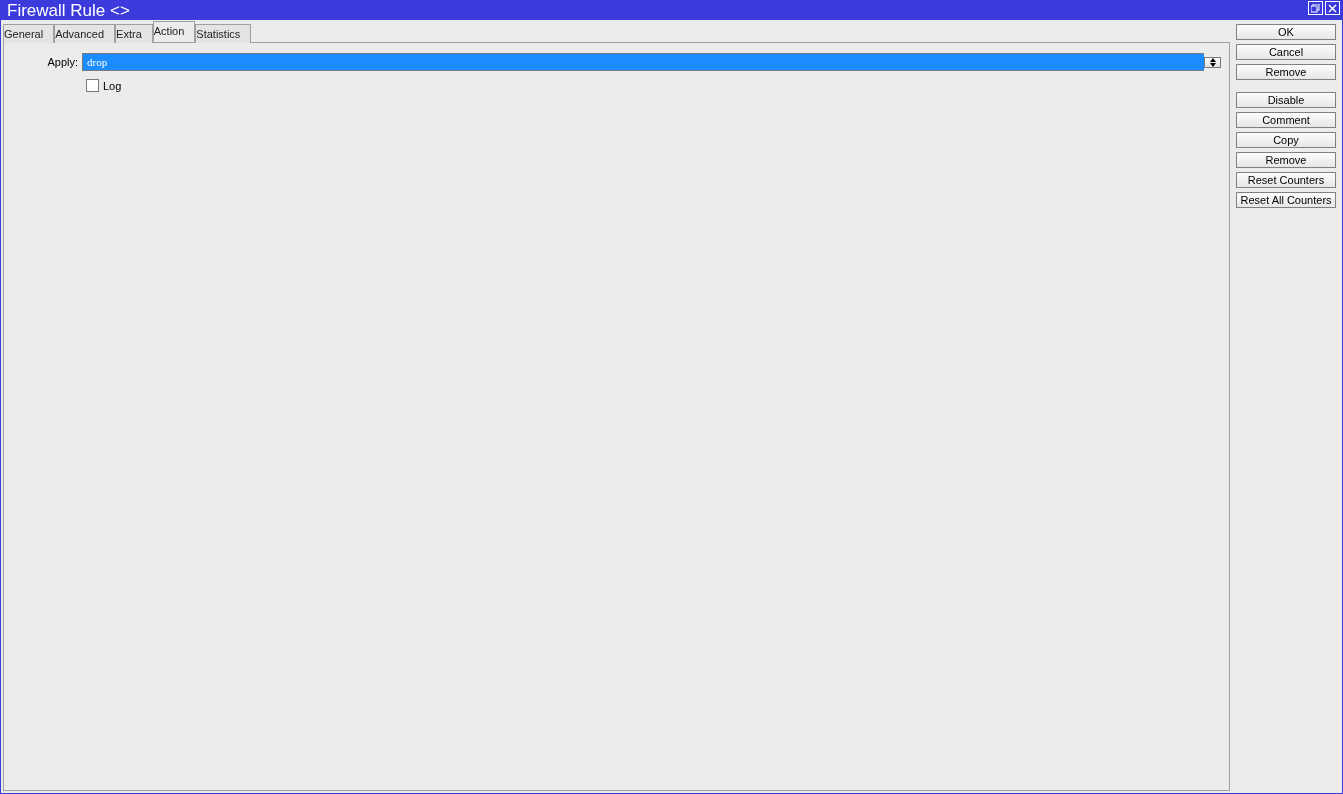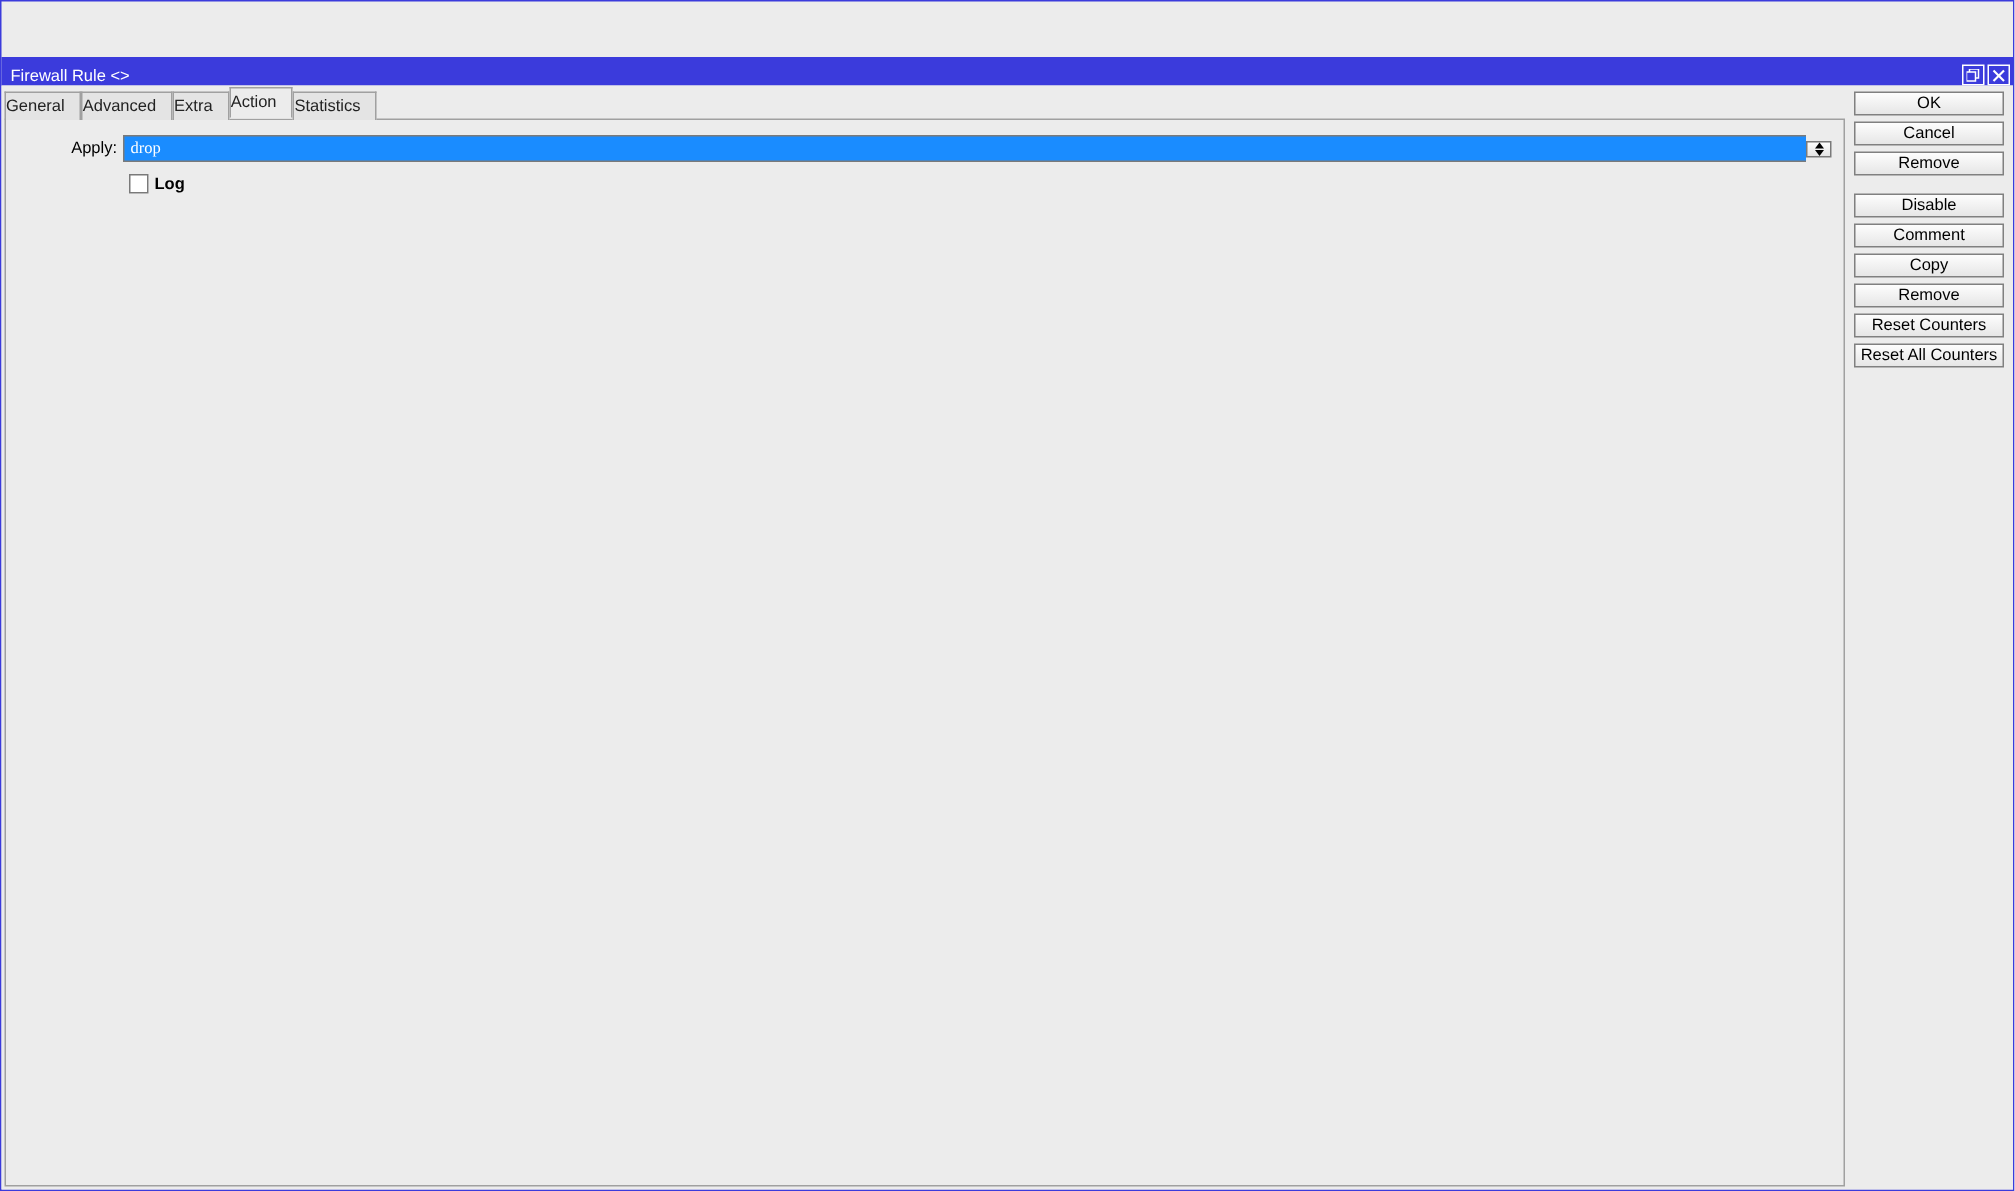--- a/index.html
+++ b/index.html
@@ -14,24 +14,23 @@
   .window {
     width: 1343px; height: 794px;
     display: flex; flex-direction: column;
     border: 1px solid #3b3bdc;
   }
   .titlebar {
     height: 19px;
     background: #3b3bdc;
     color: #fff;
     display: flex;
-    align-items: flex-end;
+    align-items: flex-start;
     padding: 0 2px 0 6px;
-    font-size: 11px;
-    margin-top: 37px;
+    font-size: 17px;
   }
   .titlebar-title { flex: 1; }
   .titlebar-btns { display: flex; gap: 0; }
   .titlebar-btn {
     width: 15px; height: 14px;
     border: 1px solid #fff;
     background: #3b3bdc;
     display: flex; align-items: center; justify-content: center;
     margin-left: 2px;
     cursor: pointer;
@@ -141,21 +140,20 @@
     border-left: 3px solid transparent;
     border-right: 3px solid transparent;
     border-bottom: 4px solid #000;
   }
   .select-btn.updown { flex-direction: column; gap:1px; }
 
   .checkbox-row {
     display: flex; align-items: center;
     margin-left: 74px;
     margin-bottom: 10px;
-    font-weight: bold;
   }
   .chk {
     width: 13px; height: 13px;
     border: 1px solid #7a7a7a;
     background: #fff;
     margin-right: 4px;
   }
 
   .logprefix-input {
     flex: 1;

